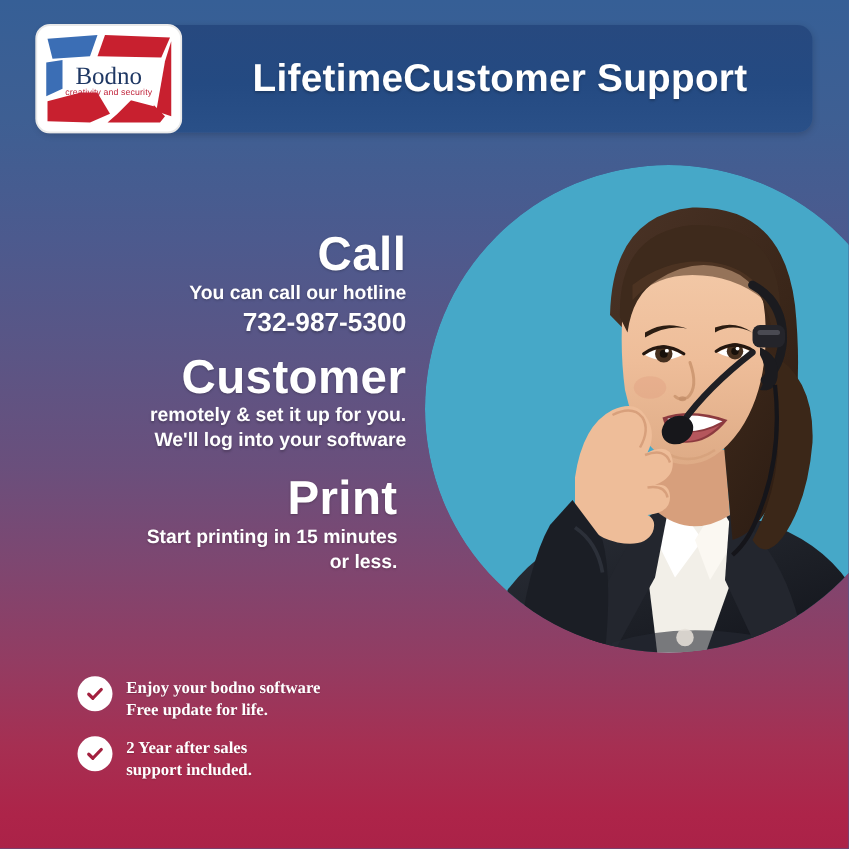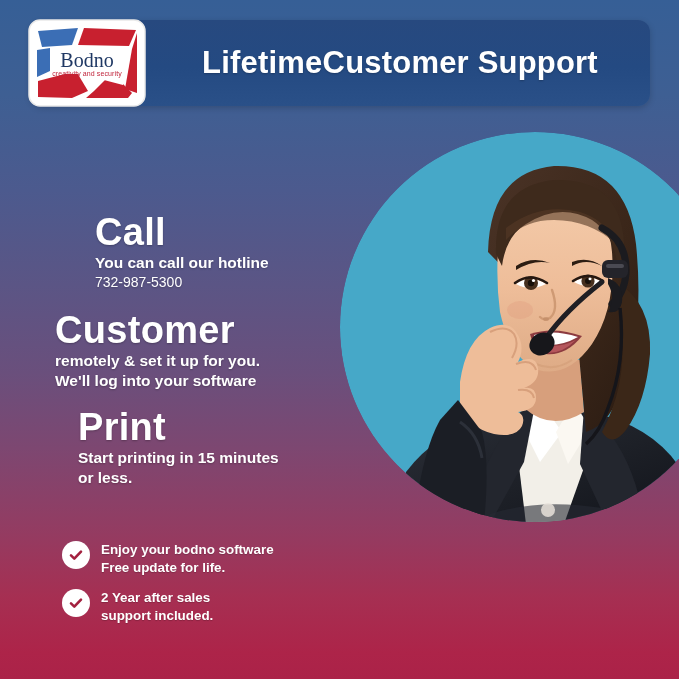--- a/index.html
+++ b/index.html
@@ -63,57 +63,58 @@
   .photo-circle {
     position:absolute;
     left:340px; top:132px;
     width:390px; height:390px;
     z-index:2;
   }
 
   
   .block {
     position:absolute;
+    text-align:right;
     color:#ffffff;
     z-index:3;
     text-shadow:0 1px 2px rgba(0,0,0,.25);
-    margin-top:28px;
   }
   .block .b-head {
     font-size:38px;
     font-weight:bold;
     line-height:1.05;
     letter-spacing:.3px;
   }
   .block .b-line {
     font-size:15.5px;
     line-height:1.3;
     font-weight:700;
   }
-  .block .b-line.strong { font-weight:normal; font-size:14px; }
+  .block .b-line.strong { font-weight:bold; font-size:21px; }
 
   #block-call    { left:95px; top:185px; width:230px; }
   #block-support { left:55px; top:283px; width:270px; }
   #block-print   { left:78px; top:380px; width:240px; }
 
   
   .checklist {
     position:absolute;
     left:0; top:540px;
     width:679px; height:110px;
     z-index:4;
     display:flex;
   }
   .check-col { width:50%; position:relative; }
   .check-col.left  { padding-left:62px; }
   .check-col.right { padding-left:352px; }
   .check-item {
     display:flex;
     align-items:flex-start;
     margin-bottom:12px;
+    font-family:Liberation Serif, serif;
   }
   .check-icon {
     flex:0 0 auto;
     width:28px; height:28px;
     border-radius:50%;
     background:#ffffff;
     display:flex; align-items:center; justify-content:center;
     margin-right:11px;
     margin-top:1px;
   }

